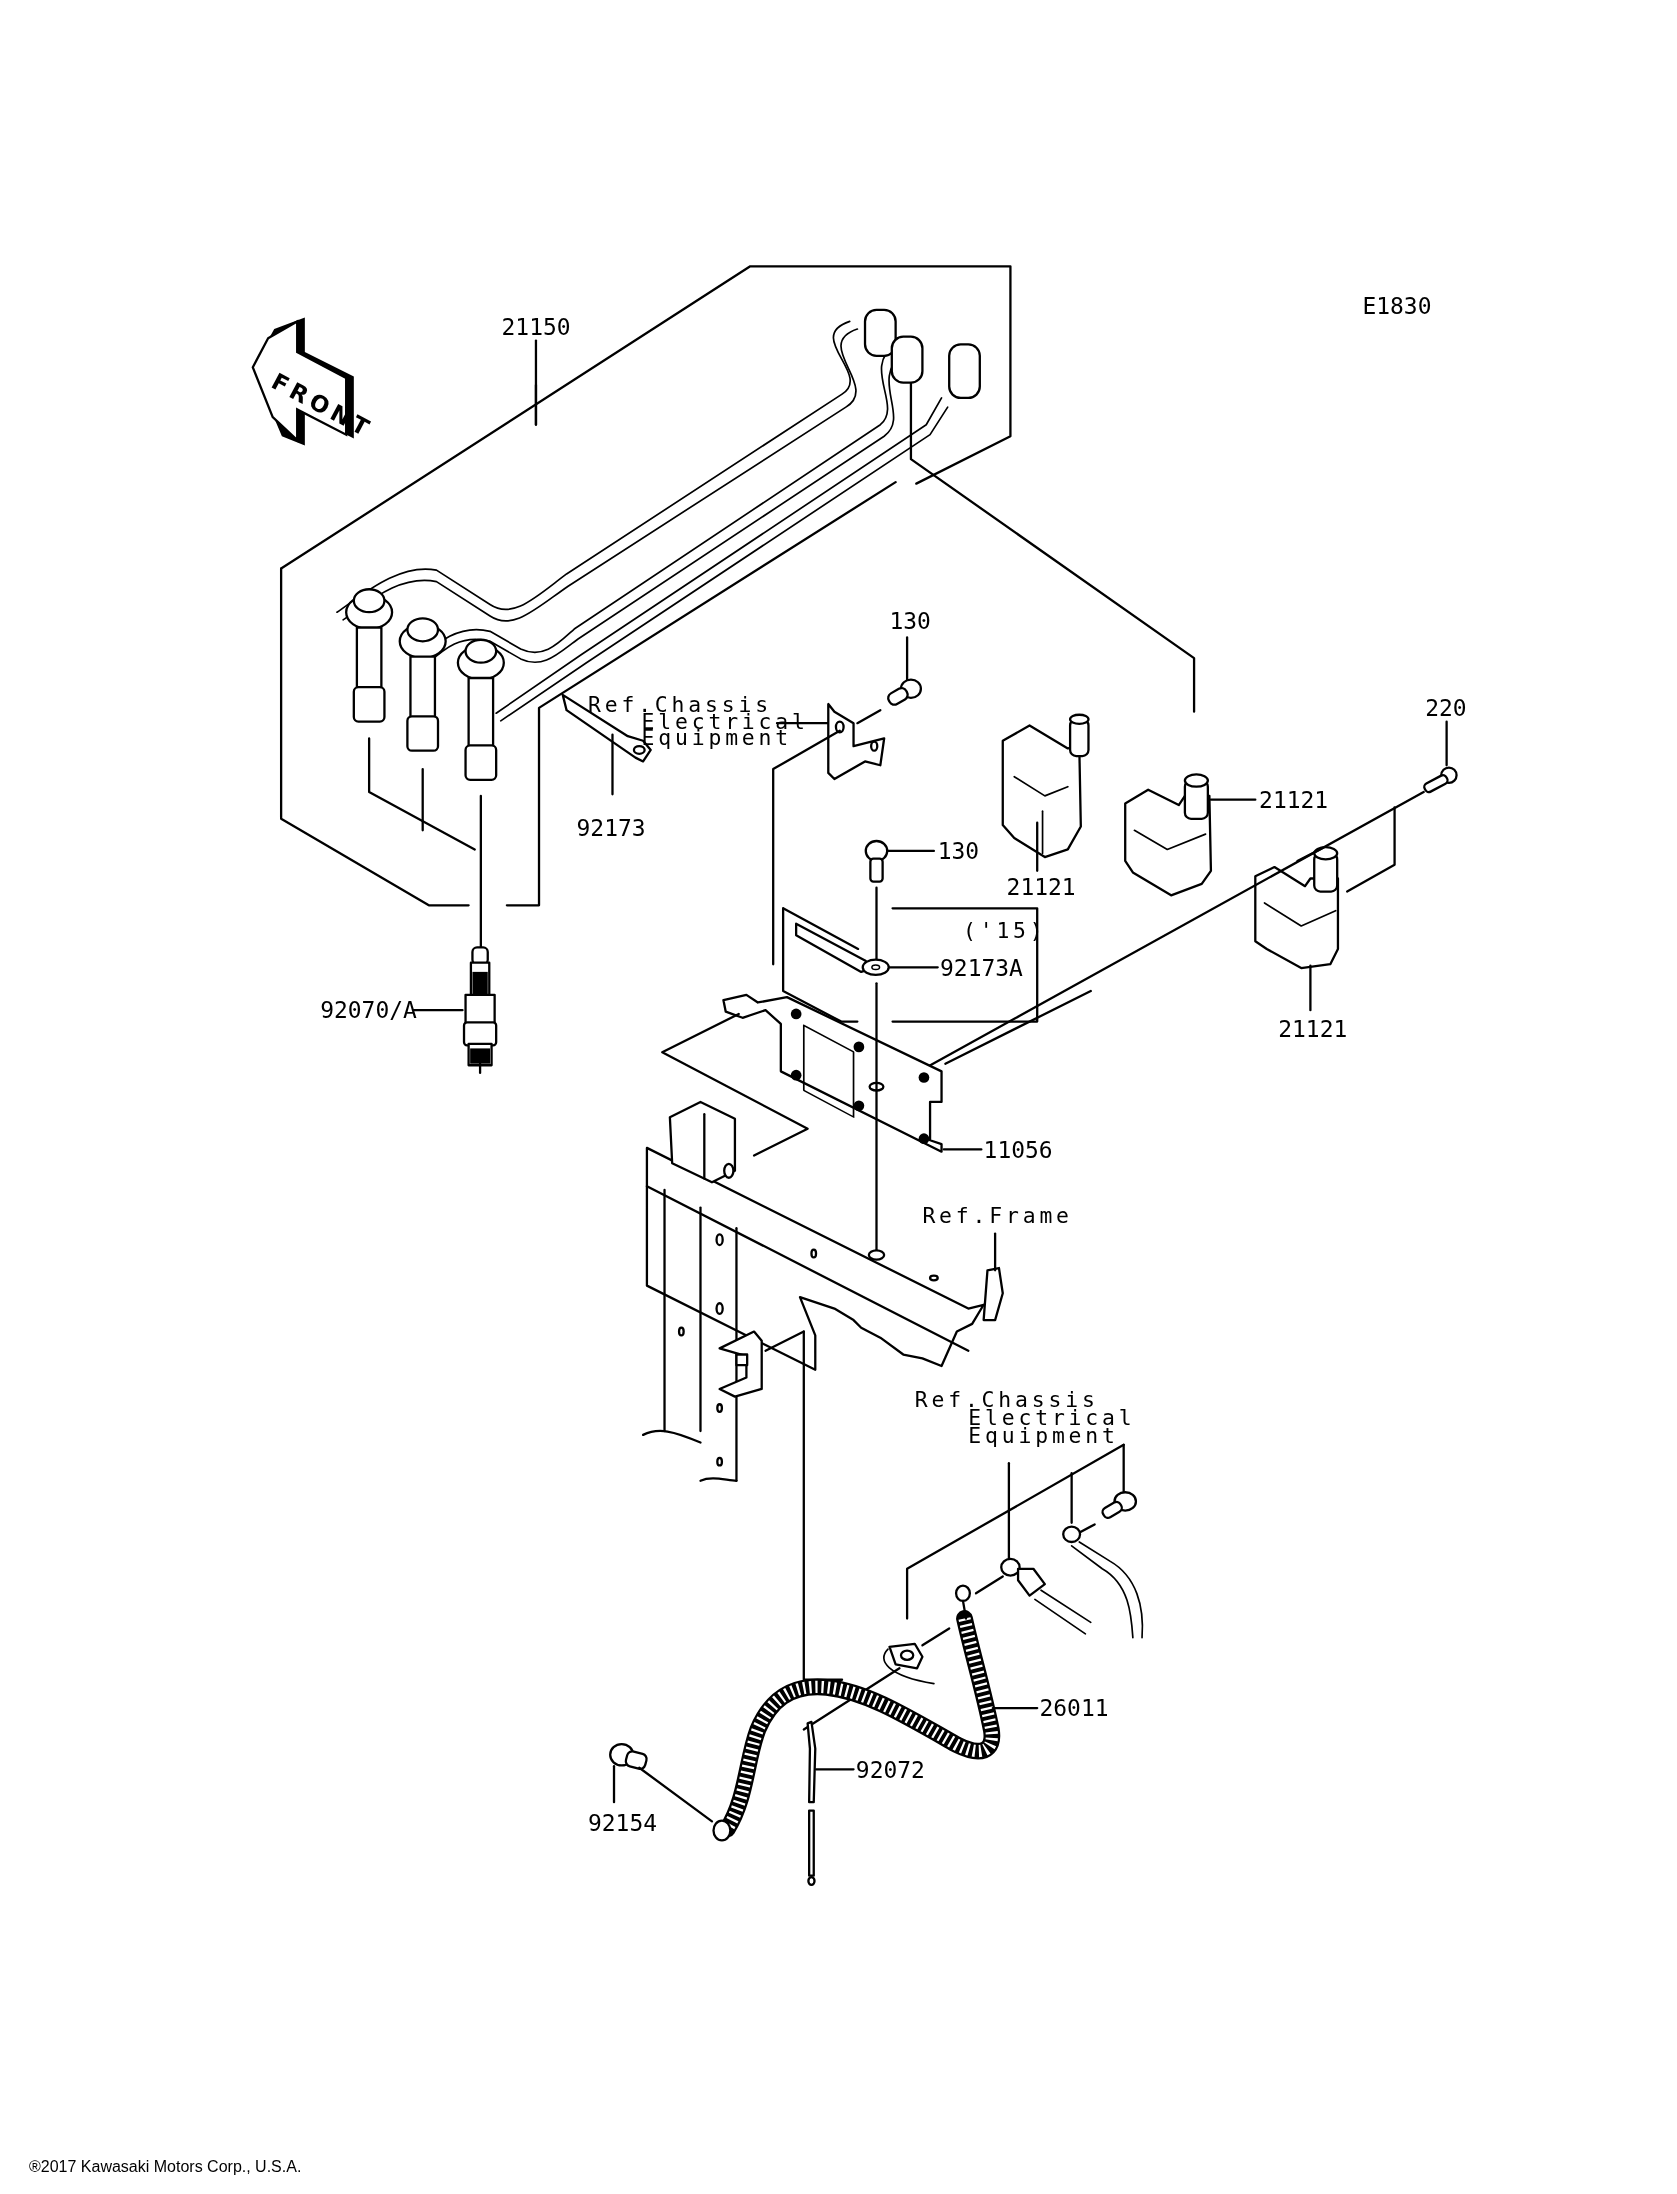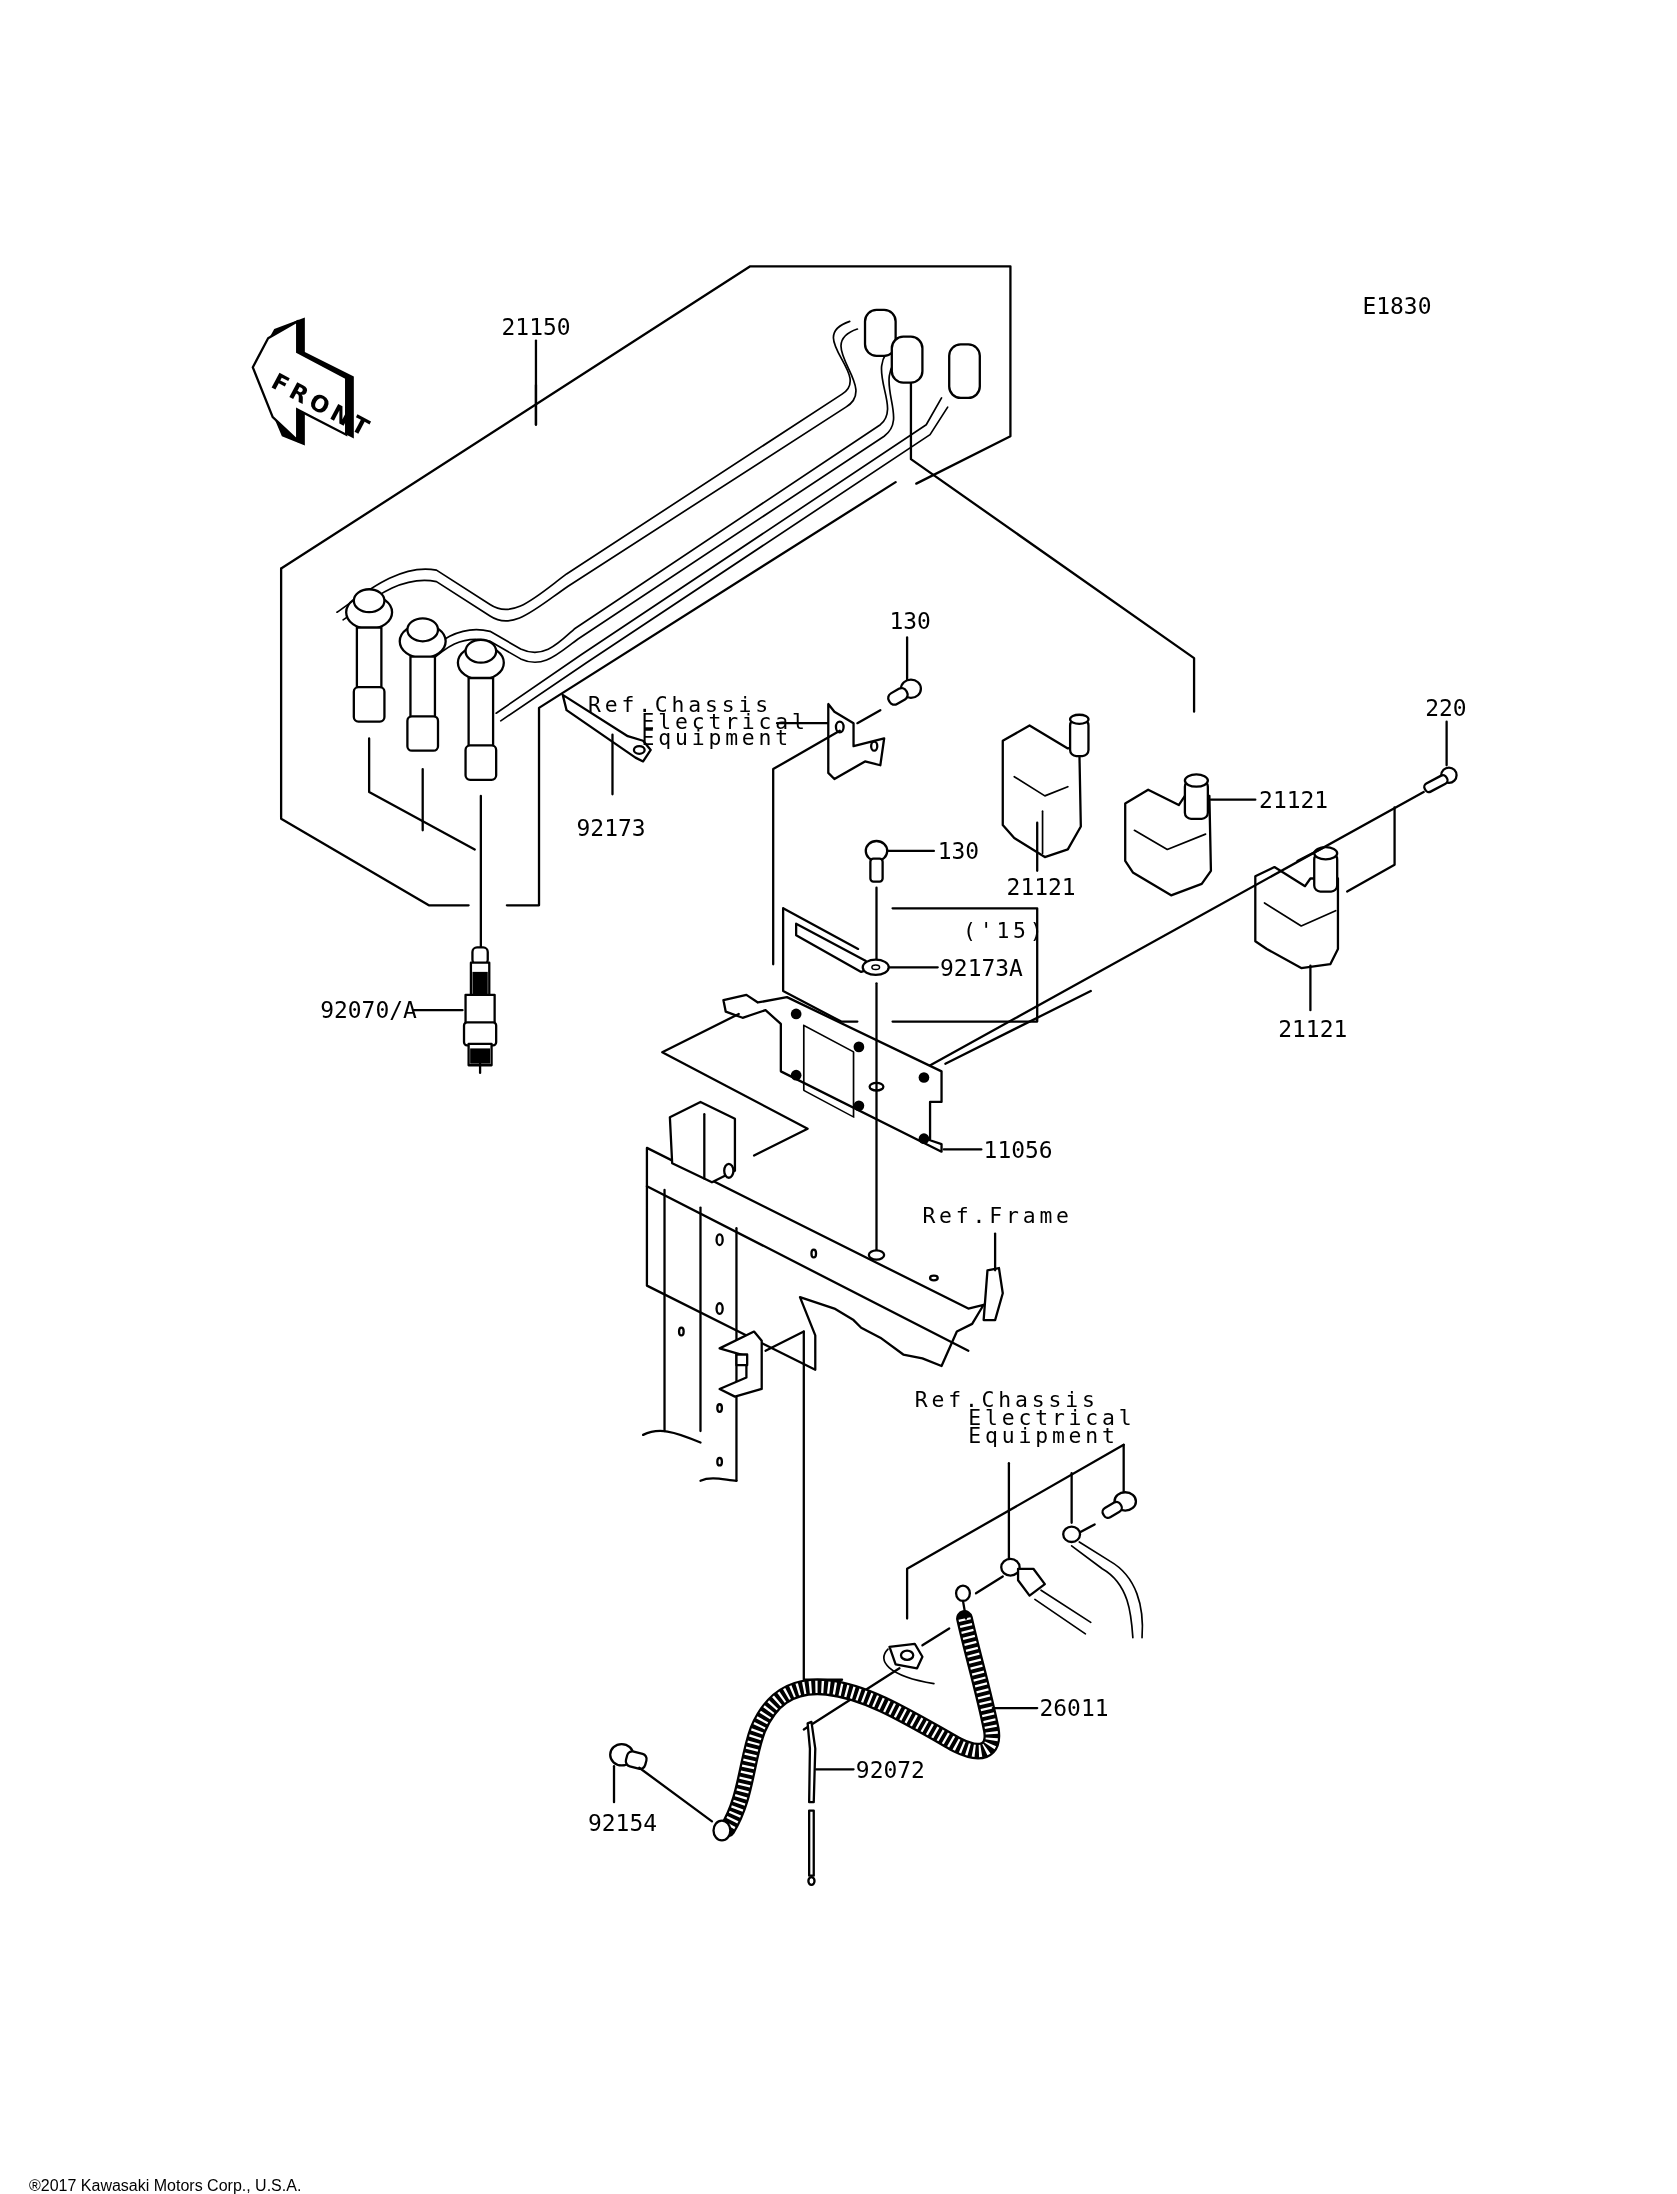--- a/index.html
+++ b/index.html
@@ -4,21 +4,21 @@
 <style>
   html, body { margin: 0; padding: 0; background: #ffffff; }
   body { width: 1678px; height: 2194px; position: relative; overflow: hidden; font-family: "DejaVu Sans Mono", monospace; }
   #diagram { position: absolute; left: 0; top: 0; width: 1678px; height: 2194px; }
   .ln { stroke: #000; stroke-width: 3; fill: none; stroke-linecap: round; stroke-linejoin: round; }
   .thin { stroke: #000; stroke-width: 2.2; fill: none; stroke-linecap: round; stroke-linejoin: round; }
   .part { stroke: #000; stroke-width: 3; fill: #fff; stroke-linejoin: round; }
   .dark { fill: #000; }
   .lbl { font-family: "DejaVu Sans Mono", monospace; font-size: 30px; fill: #000; }
   .lbl-sp { font-family: "DejaVu Sans Mono", monospace; font-size: 28px; fill: #000; letter-spacing: 5px; }
-  .copyright { position: absolute; left: 29px; top: 2158px; font-family: "Liberation Sans", sans-serif; font-size: 16px; color: #000; margin-top: 19px; }
+  .copyright { position: absolute; left: 29px; top: 2158px; font-family: "Liberation Sans", sans-serif; font-size: 16px; color: #000; }
 </style>
 </head>
 <body>
 
 <svg id="diagram" viewBox="0 0 2192 2867" xmlns="http://www.w3.org/2000/svg">
 
   <text class="lbl" x="1780" y="410">E1830</text>
 
   <g>
     <polygon points="358,430 398,415 398,460 462,492 462,573 398,540 398,582 368,570 330,480" fill="#000"></polygon>

